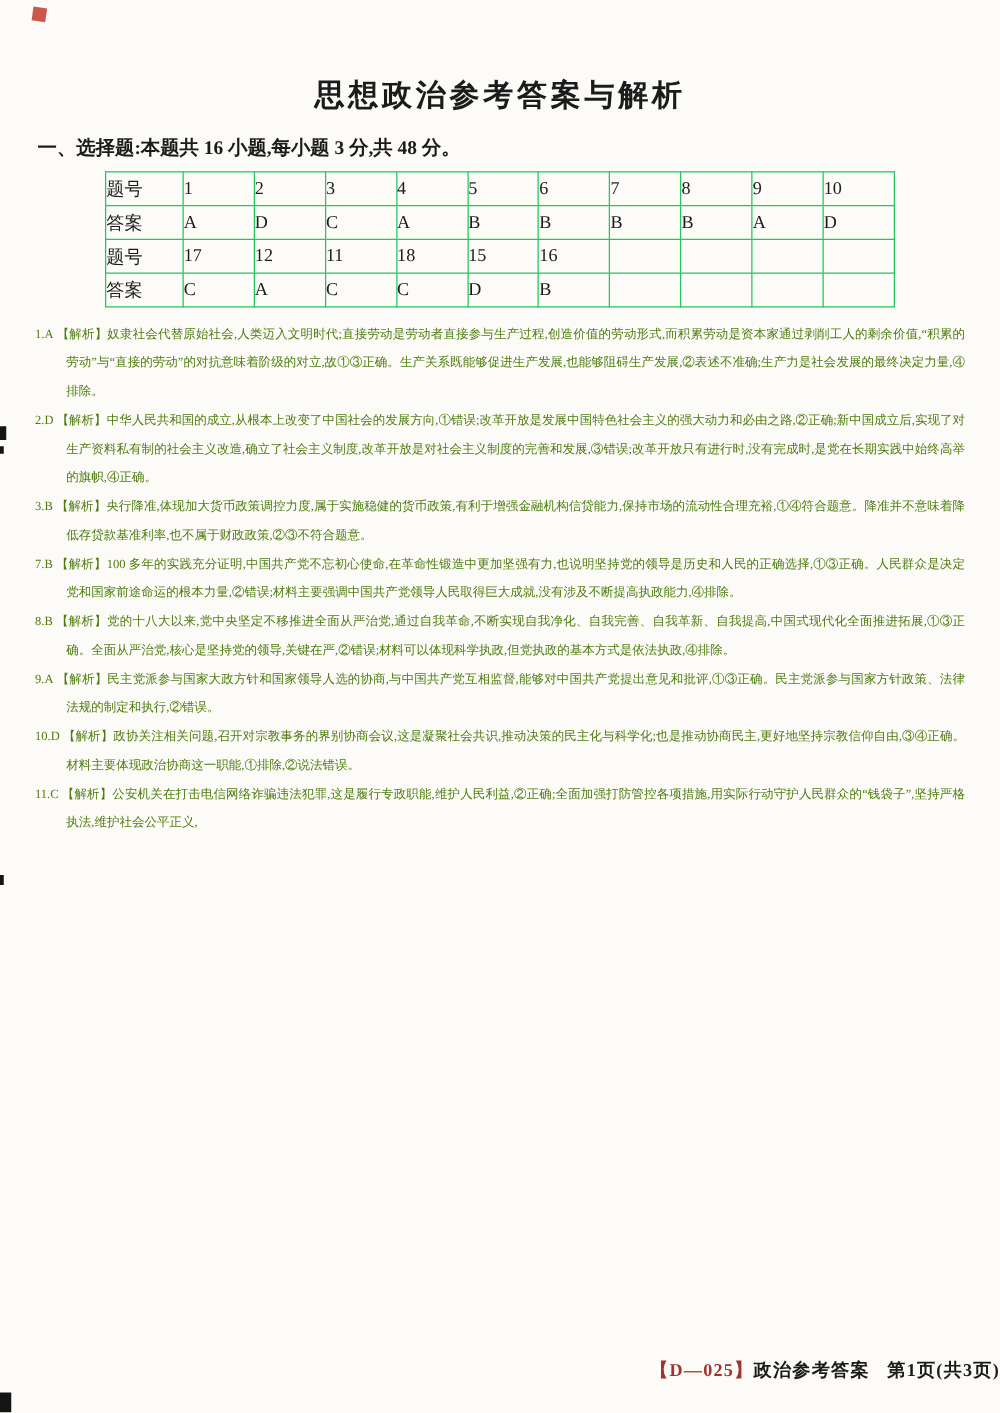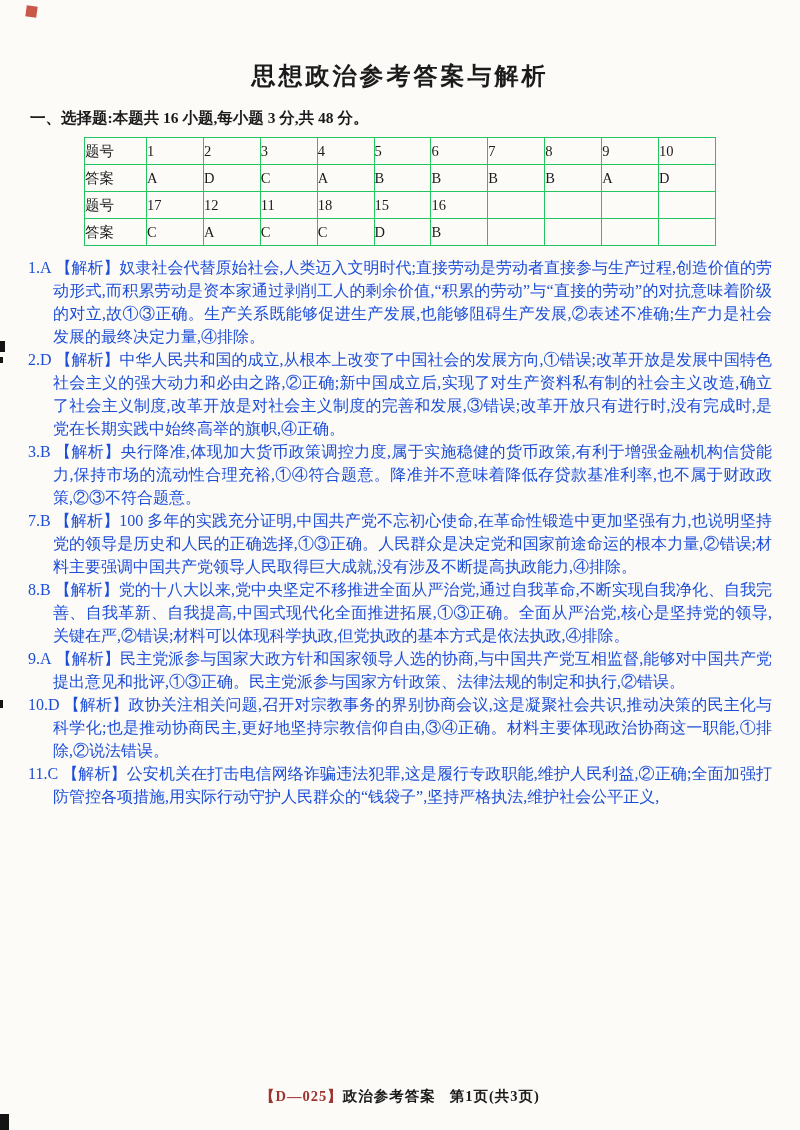--- a/index.html
+++ b/index.html
@@ -33,30 +33,30 @@
   .answer-table td {
     border: 1px solid #22c55e;
     height: 27px;
     text-align: left;
     vertical-align: middle;
     font-size: 14.5px;
     padding: 0;
   }
   .answer-table tr td:first-child { width: 62px; }
   .explanations {
-    font-size: 16px;
+    font-size: 10px;
     line-height: 23px;
     text-align: justify;
-    color: #1d4ed8;
+    color: #4d7c0f;
   }
   p.exp { margin: 0; padding-left: 25px; text-indent: -25px; }
   .exp-num { font-weight: 400; }
   .footer {
     position: absolute; left: 0; right: 0; bottom: 24px;
-    text-align: center;
+    text-align: right;
     font-weight: 700;
     font-size: 14.5px;
     letter-spacing: 1px;
   }
   .footer .red { color: #9e3330; }
   .footer .page-info { margin-left: 14px; }
   .corner-mark {
     position: absolute; left: 26px; top: 6px;
     width: 11px; height: 11px;
     background: #c0392b;

